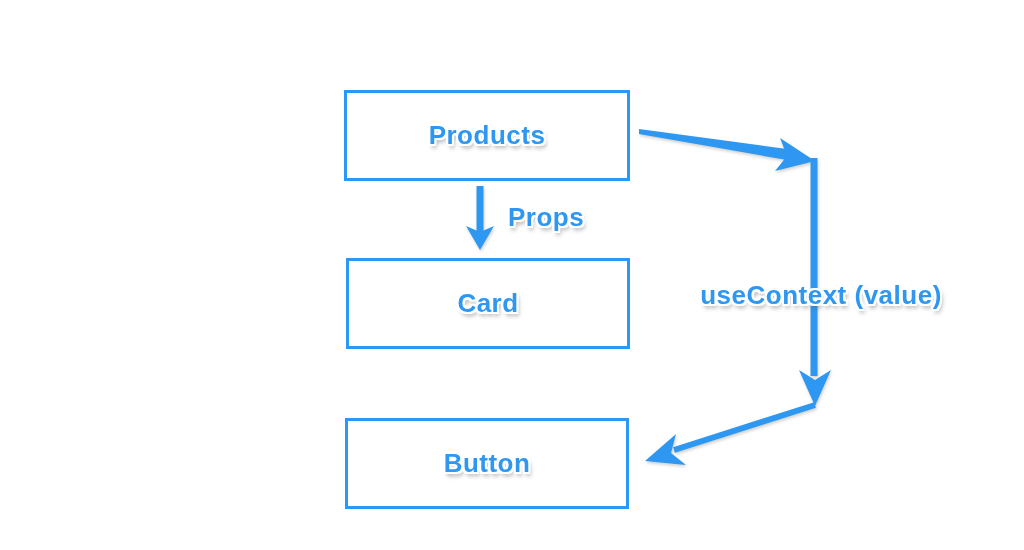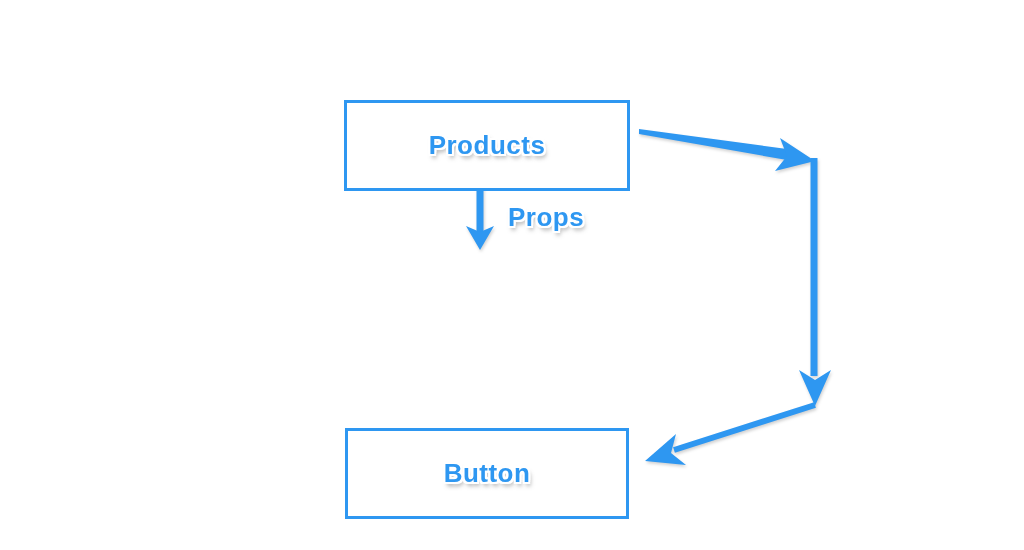--- a/index.html
+++ b/index.html
@@ -25,21 +25,20 @@
   .arrow-layer line { stroke: #2e97f1; }
   .arrow-layer polygon, .arrow-layer path { fill: #2e97f1; }
   .node {
     position: absolute;
     border: 3px solid #2e97f1;
     background: #ffffff;
     display: flex;
     align-items: center;
     justify-content: center;
     box-sizing: border-box;
-    margin-top: 10px;
   }
   .node-products { left: 344px; top: 90px;  width: 286px; height: 91px; }
   .node-card     { left: 346px; top: 258px; width: 284px; height: 91px; }
   .node-button   { left: 345px; top: 418px; width: 284px; height: 91px; text-align: center; }
   .diagram-text {
     color: #2e97f1;
     font-weight: bold;
     font-size: 26px;
     letter-spacing: 0.5px;
     white-space: nowrap;
@@ -79,21 +78,25 @@
     <g>
       <line x1="815" y1="405" x2="674" y2="450" stroke-width="6" stroke="#2e97f1"></line>
       <polygon points="645,461 676,434 671,453 686,465" fill="#2e97f1"></polygon>
     </g>
   </svg>
 
   <div class="node node-products">
     <span class="diagram-text">Products</span>
   </div>
 
+  <div class="node node-card">
+    <span class="diagram-text">Card</span>
+  </div>
 
   <div class="node node-button">
     <span class="diagram-text">Button</span>
   </div>
 
   <span class="diagram-text edge-label edge-label-props">Props</span>
 
+  <span class="diagram-text edge-label edge-label-usecontext">useContext (value)</span>
 
 </div>
 
 </body></html>

